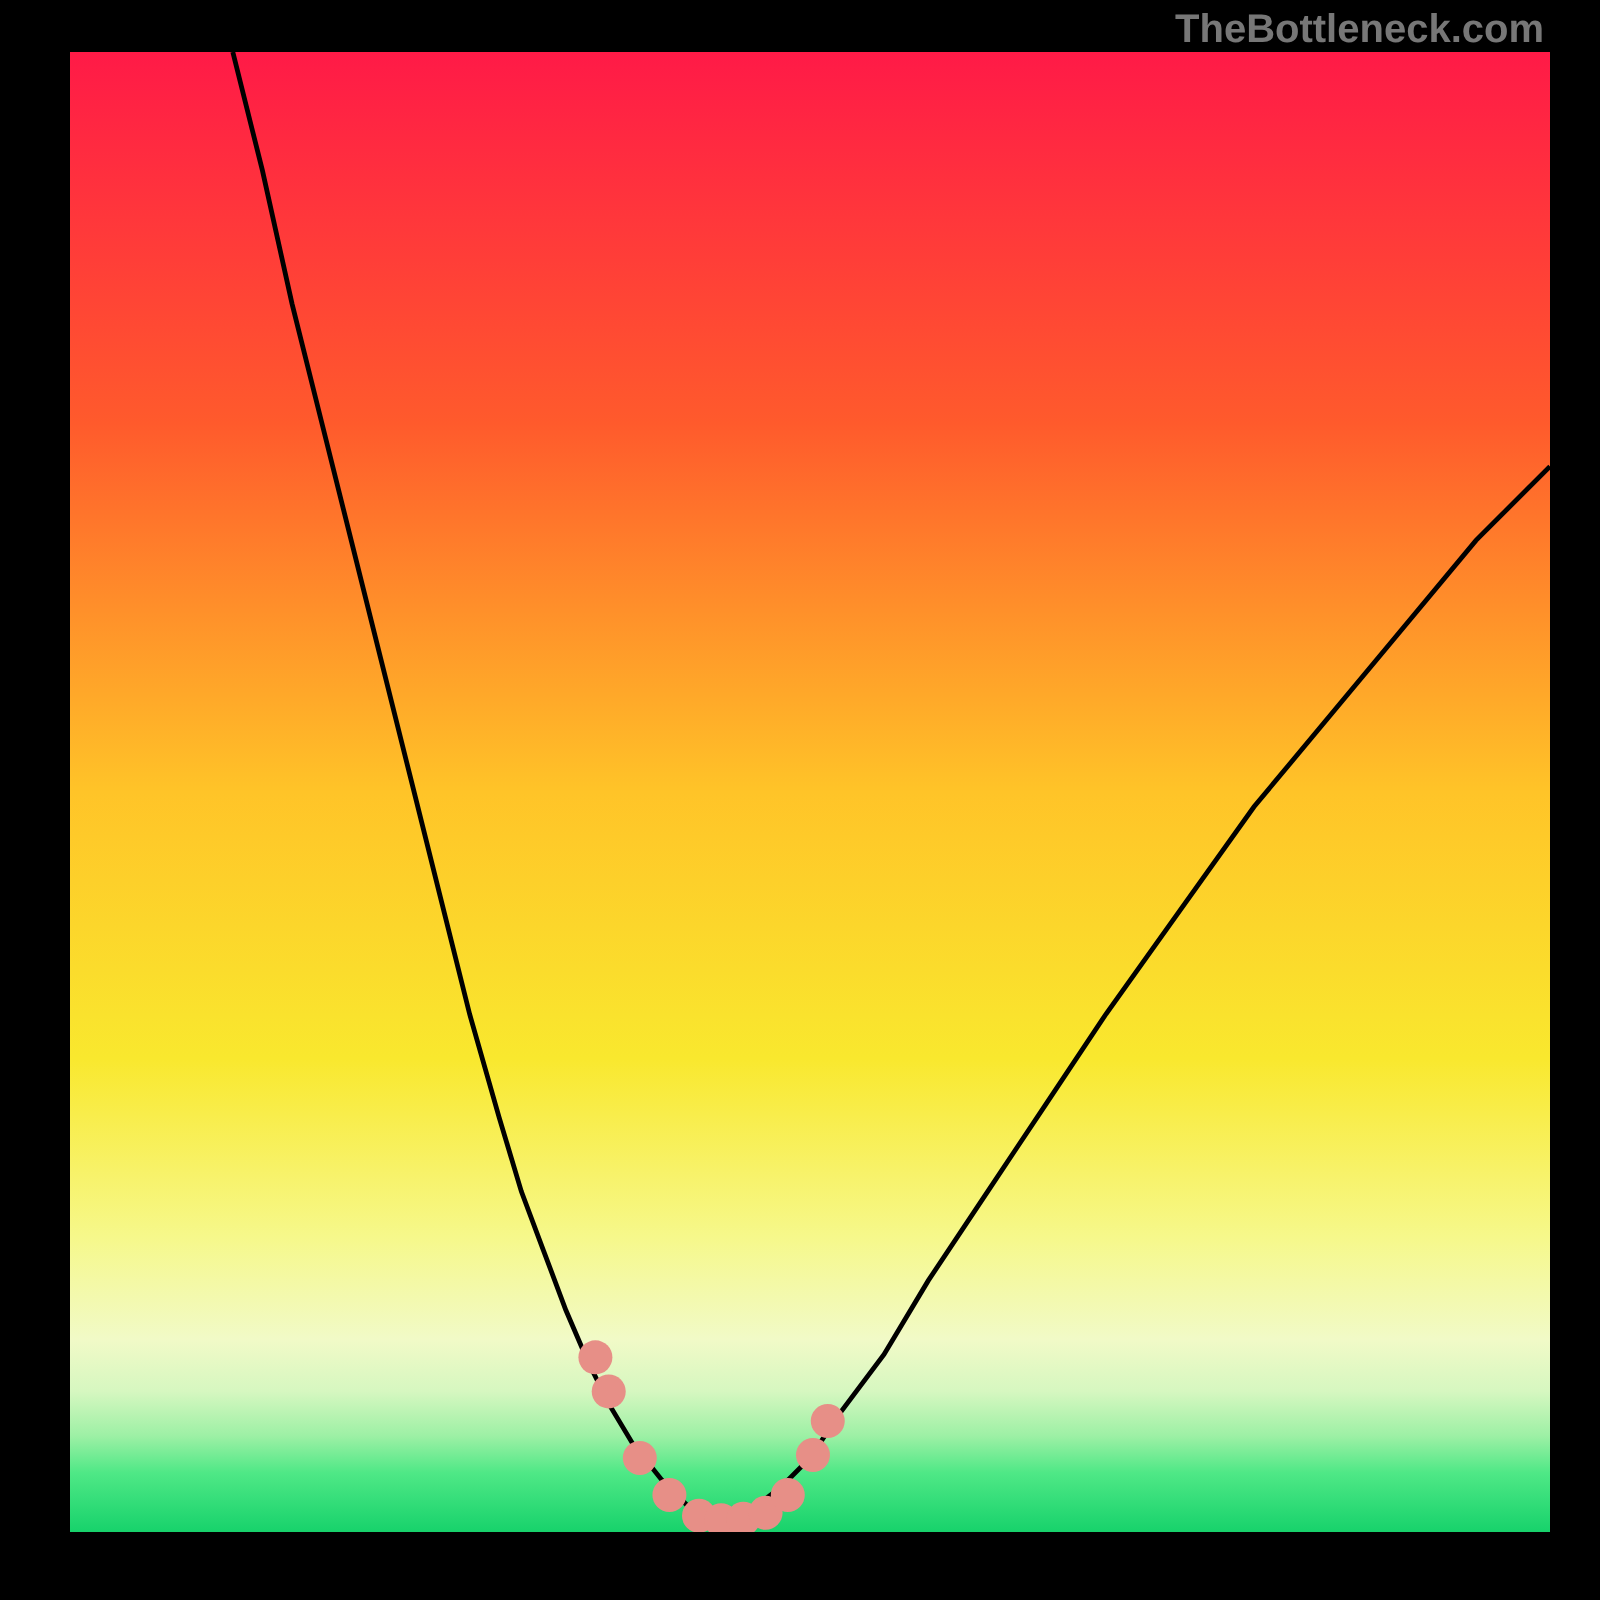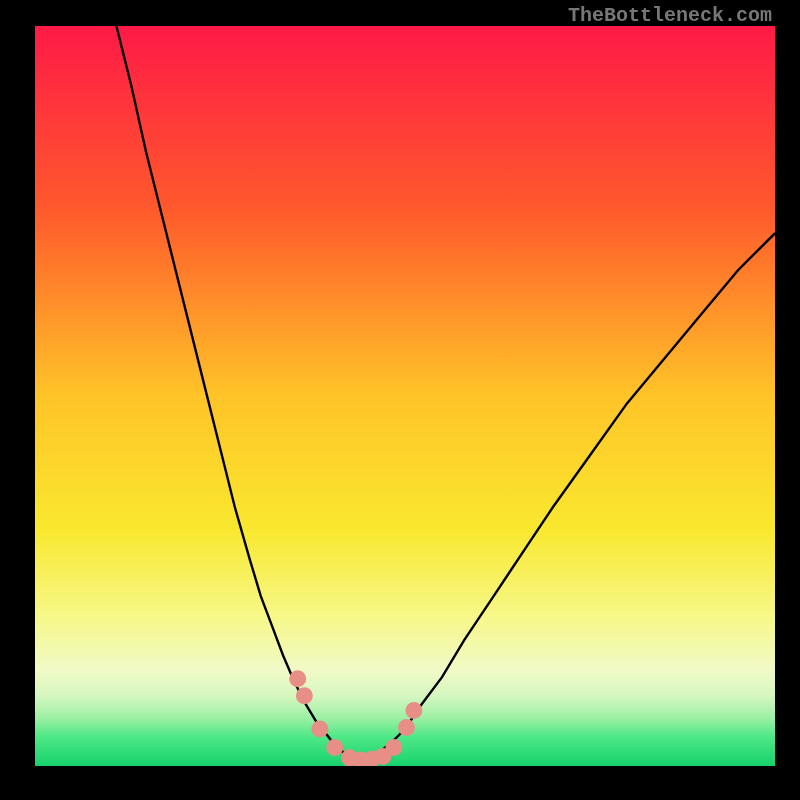--- a/index.html
+++ b/index.html
@@ -11,21 +11,20 @@
     overflow: hidden;
     font-family: Arial, Helvetica, sans-serif;
   }
   .frame {
     position: absolute;
     top: 0;
     left: 0;
     width: 800px;
     height: 800px;
     background: #000;
-    font-family: Liberation Mono, monospace;
   }
   .plot {
     position: absolute;
     top: 26px;
     left: 35px;
     width: 740px;
     height: 740px;
     box-sizing: border-box;
   }
   .wm {

